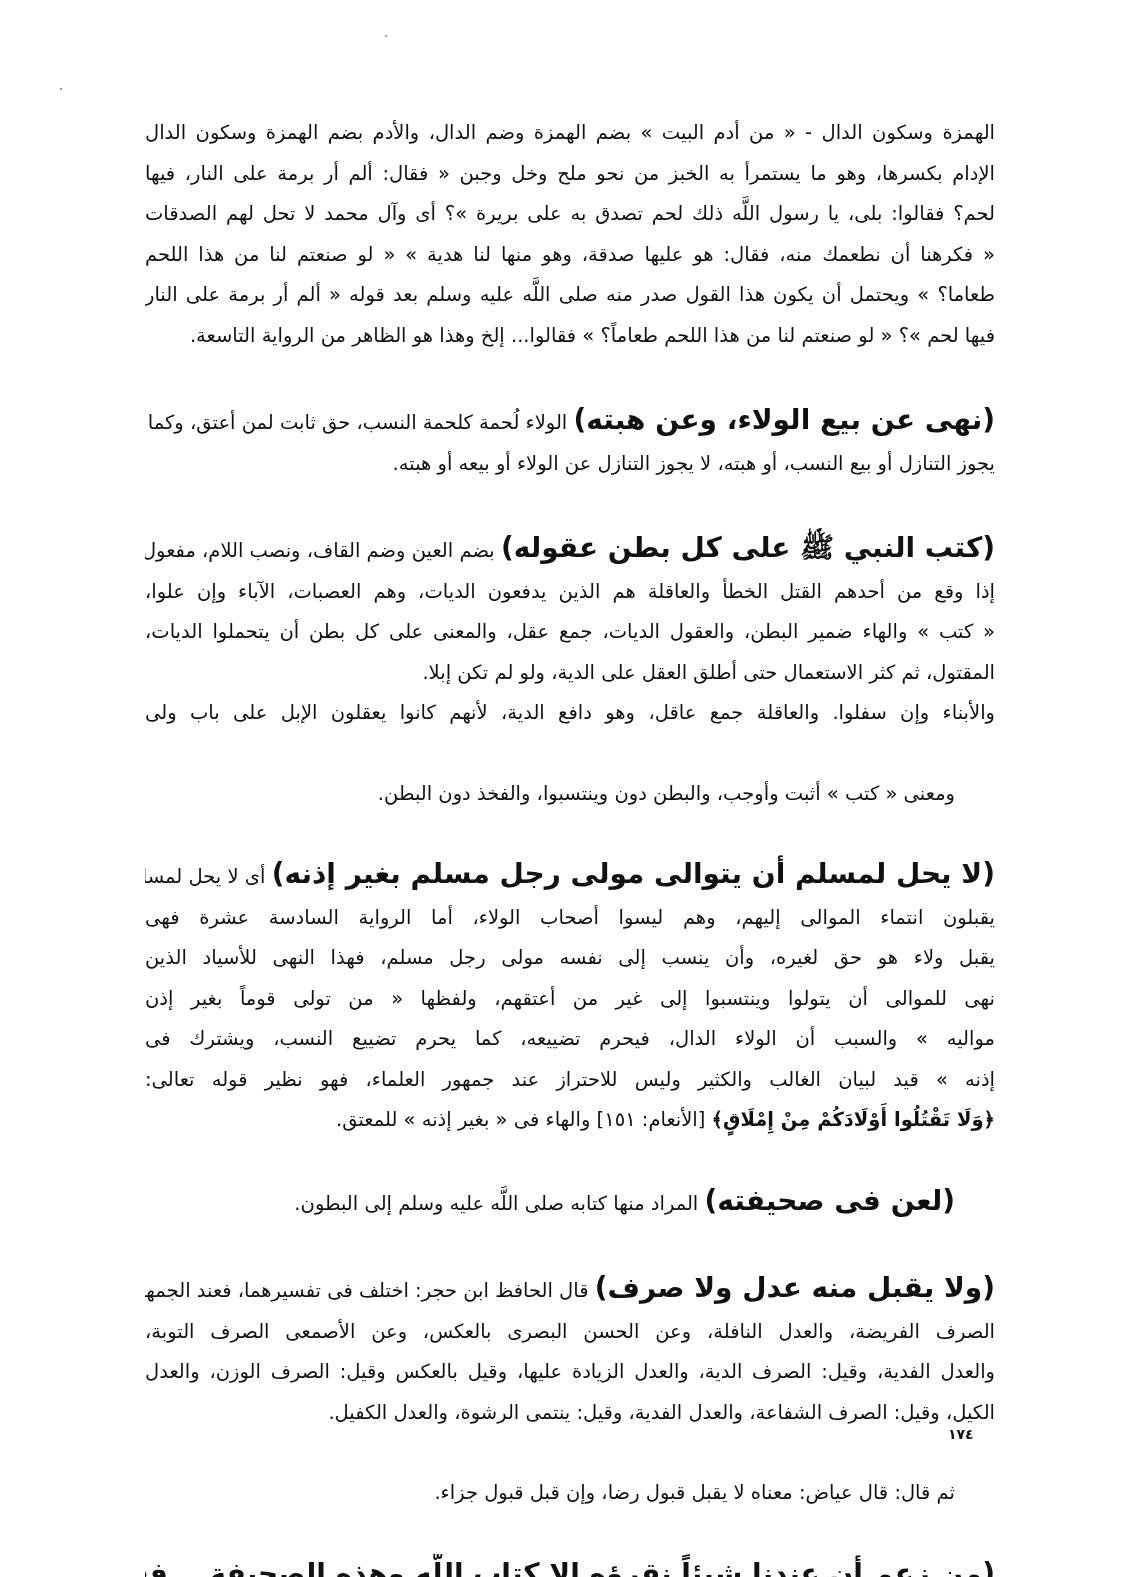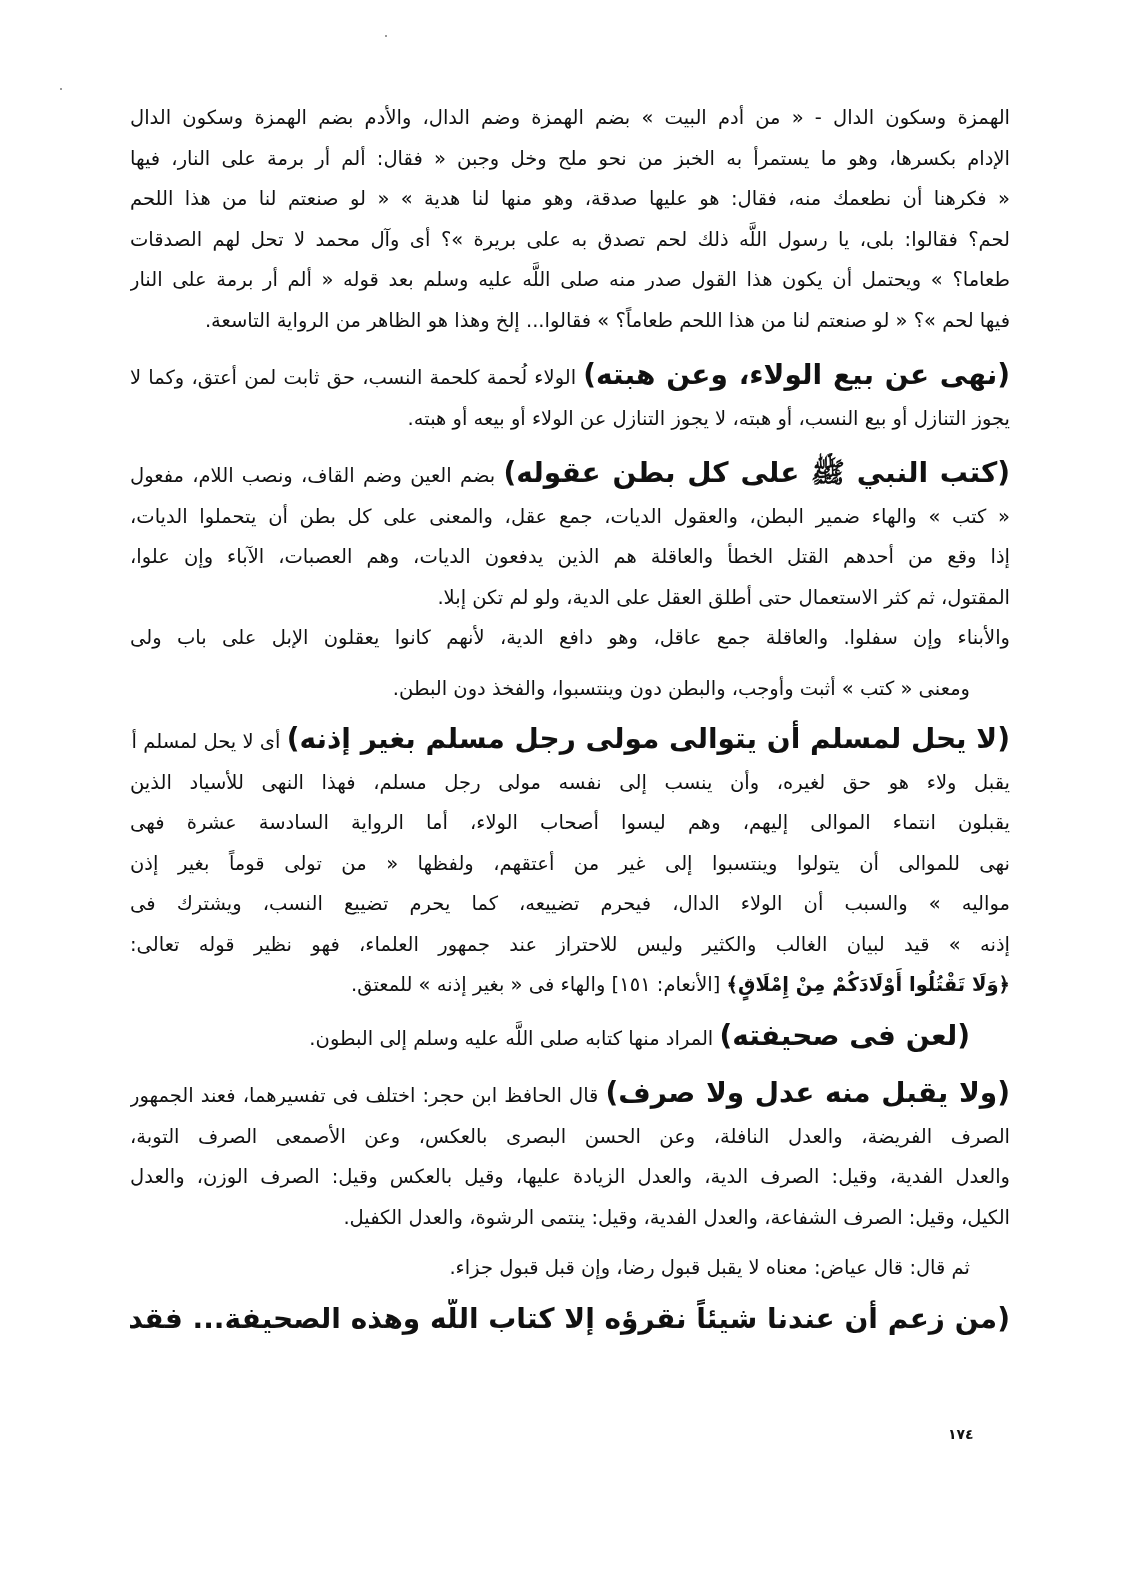--- a/index.html
+++ b/index.html
@@ -20,21 +20,21 @@
       left: 130px;
       top: 98px;
       width: 880px;
       direction: rtl;
     }
     .para {
       font-size: 19.5px;
       line-height: 40.5px;
       text-align: justify;
       text-align-last: right;
-      margin: 0;
+      margin: 15px;
     }
     .para .line {
       display: block;
       text-align: justify;
       text-align-last: justify;
       white-space: nowrap;
       overflow: hidden;
     }
     .para .line.last {
       text-align-last: right;
@@ -68,55 +68,55 @@
     }
   </style>
 </head>
 <body>
 
 <div class="page">
 
   <div class="para">
     <span class="line">الهمزة وسكون الدال - « من أدم البيت » بضم الهمزة وضم الدال، والأدم بضم الهمزة وسكون الدال</span>
     <span class="line">الإدام بكسرها، وهو ما يستمرأ به الخبز من نحو ملح وخل وجبن « فقال: ألم أر برمة على النار، فيها</span>
+    <span class="line">لحم؟ فقالوا: بلى، يا رسول اللَّه ذلك لحم تصدق به على بريرة »؟ أى وآل محمد لا تحل لهم الصدقات</span>
     <span class="line">« فكرهنا أن نطعمك منه، فقال: هو عليها صدقة، وهو منها لنا هدية » « لو صنعتم لنا من هذا اللحم</span>
-    <span class="line">لحم؟ فقالوا: بلى، يا رسول اللَّه ذلك لحم تصدق به على بريرة »؟ أى وآل محمد لا تحل لهم الصدقات</span>
     <span class="line">طعاما؟ » ويحتمل أن يكون هذا القول صدر منه صلى اللَّه عليه وسلم بعد قوله « ألم أر برمة على النار</span>
     <span class="line last">فيها لحم »؟ « لو صنعتم لنا من هذا اللحم طعاماً؟ » فقالوا... إلخ وهذا هو الظاهر من الرواية التاسعة.</span>
   </div>
 
   <div class="gap-m"></div>
 
   <div class="para">
     <span class="line"><span class="heading-lead">(نهى عن بيع الولاء، وعن هبته)</span> <span>الولاء لُحمة كلحمة النسب، حق ثابت لمن أعتق، وكما لا</span></span>
     <span class="line last">يجوز التنازل أو بيع النسب، أو هبته، لا يجوز التنازل عن الولاء أو بيعه أو هبته.</span>
   </div>
 
   <div class="gap-m"></div>
 
   <div class="para">
     <span class="line"><span class="heading-lead">(كتب النبي ﷺ على كل بطن عقوله)</span> <span>بضم العين وضم القاف، ونصب اللام، مفعول</span></span>
+    <span class="line">إذا وقع من أحدهم القتل الخطأ والعاقلة هم الذين يدفعون الديات، وهم العصبات، الآباء وإن علوا،</span>
     <span class="line">« كتب » والهاء ضمير البطن، والعقول الديات، جمع عقل، والمعنى على كل بطن أن يتحملوا الديات،</span>
-    <span class="line">إذا وقع من أحدهم القتل الخطأ والعاقلة هم الذين يدفعون الديات، وهم العصبات، الآباء وإن علوا،</span>
     <span class="line last">المقتول، ثم كثر الاستعمال حتى أطلق العقل على الدية، ولو لم تكن إبلا.</span>
     <span class="line">والأبناء وإن سفلوا. والعاقلة جمع عاقل، وهو دافع الدية، لأنهم كانوا يعقلون الإبل على باب ولى</span>
   </div>
 
   <div class="gap-s"></div>
 
   <div class="para indent">
     <span class="line last">ومعنى « كتب » أثبت وأوجب، والبطن دون وينتسبوا، والفخذ دون البطن.</span>
   </div>
 
   <div class="gap-s"></div>
 
   <div class="para">
     <span class="line"><span class="heading-lead">(لا يحل لمسلم أن يتوالى مولى رجل مسلم بغير إذنه)</span> <span>أى لا يحل لمسلم أن</span></span>
+    <span class="line">يقبلون انتماء الموالى إليهم، وهم ليسوا أصحاب الولاء، أما الرواية السادسة عشرة فهى</span>
     <span class="line">يقبل ولاء هو حق لغيره، وأن ينسب إلى نفسه مولى رجل مسلم، فهذا النهى للأسياد الذين</span>
-    <span class="line">يقبلون انتماء الموالى إليهم، وهم ليسوا أصحاب الولاء، أما الرواية السادسة عشرة فهى</span>
     <span class="line">نهى للموالى أن يتولوا وينتسبوا إلى غير من أعتقهم، ولفظها « من تولى قوماً بغير إذن</span>
     <span class="line">مواليه » والسبب أن الولاء الدال، فيحرم تضييعه، كما يحرم تضييع النسب، ويشترك فى</span>
     <span class="line">إذنه » قيد لبيان الغالب والكثير وليس للاحتراز عند جمهور العلماء، فهو نظير قوله تعالى:</span>
     <span class="line last"><span class="quran">﴿وَلَا تَقْتُلُوا أَوْلَادَكُمْ مِنْ إِمْلَاقٍ﴾</span> <span>[الأنعام: ١٥١]</span> <span>والهاء فى « بغير إذنه » للمعتق.</span></span>
   </div>
 
   <div class="gap-s"></div>
 
   <div class="para indent">
     <span class="line last"><span class="heading-lead">(لعن فى صحيفته)</span> <span>المراد منها كتابه صلى اللَّه عليه وسلم إلى البطون.</span></span>

